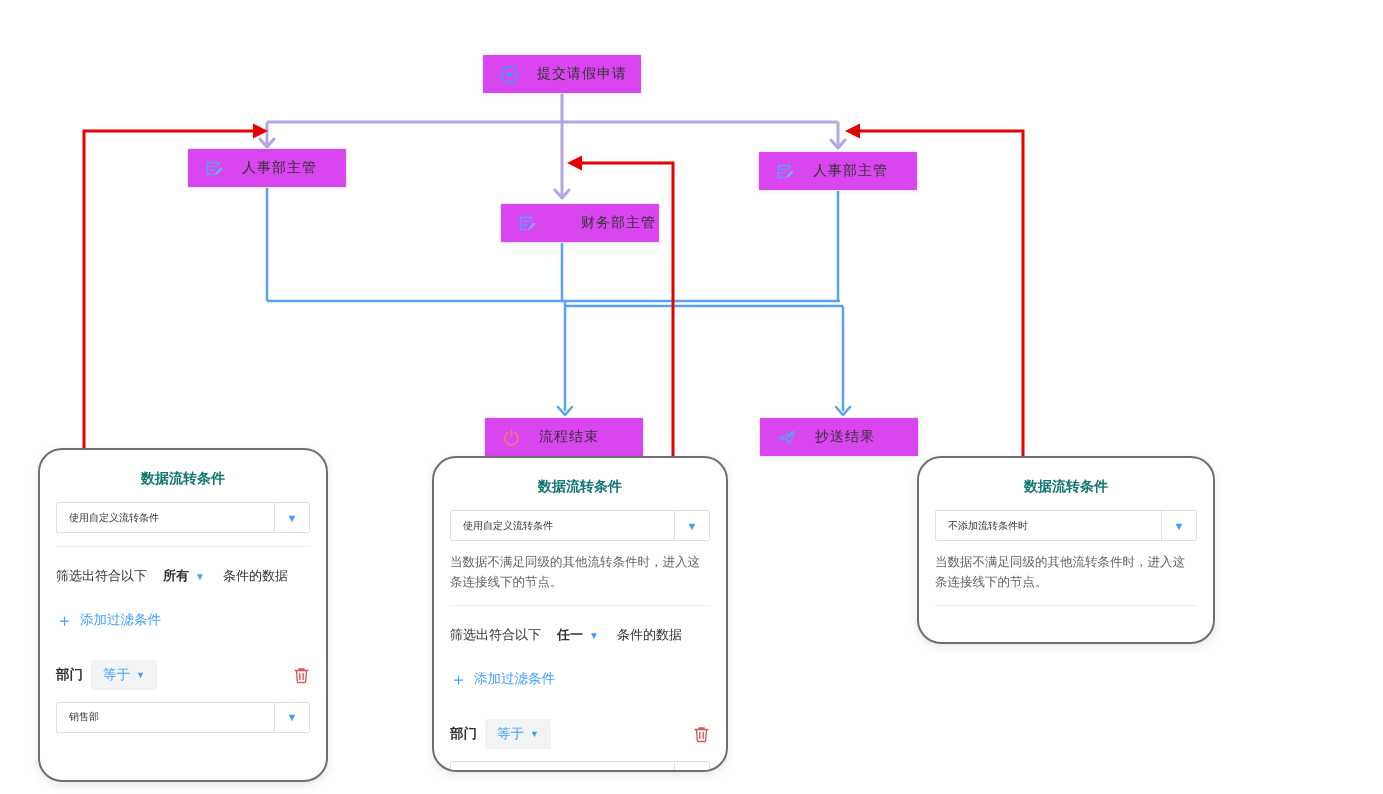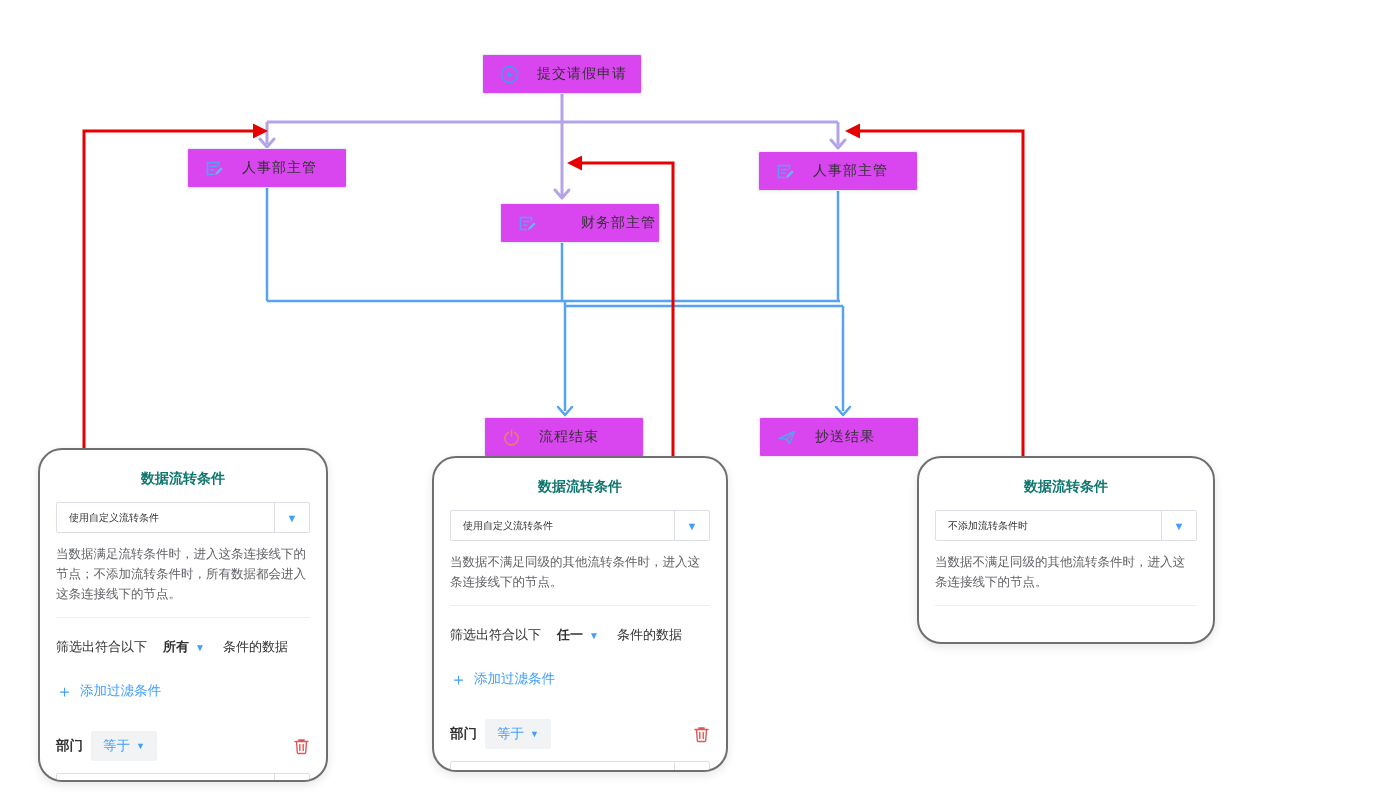--- a/index.html
+++ b/index.html
@@ -145,21 +145,20 @@
     <span class="nlabel">抄送结果</span>
   </div>
 
   <div class="panel" style="left:38px; top:448px; width:290px; height:334px;">
     <div class="inner">
       <div class="ptitle">数据流转条件</div>
       <div class="selectbox">
         <div class="val">使用自定义流转条件</div>
         <div class="caret">▼</div>
       </div>
-      <div class="pdesc">当数据满足流转条件时，进入这条连接线下的节点；不添加流转条件时，所有数据都会进入这条连接线下的节点。</div>
       <div class="pdivider"></div>
       <div class="filter-row">
         <span>筛选出符合以下</span>
         <span class="match">所有</span>
         <span class="mcaret">▼</span>
         <span>条件的数据</span>
       </div>
       <div class="add-filter">
         <span class="plus">＋</span>
         <span>添加过滤条件</span>

